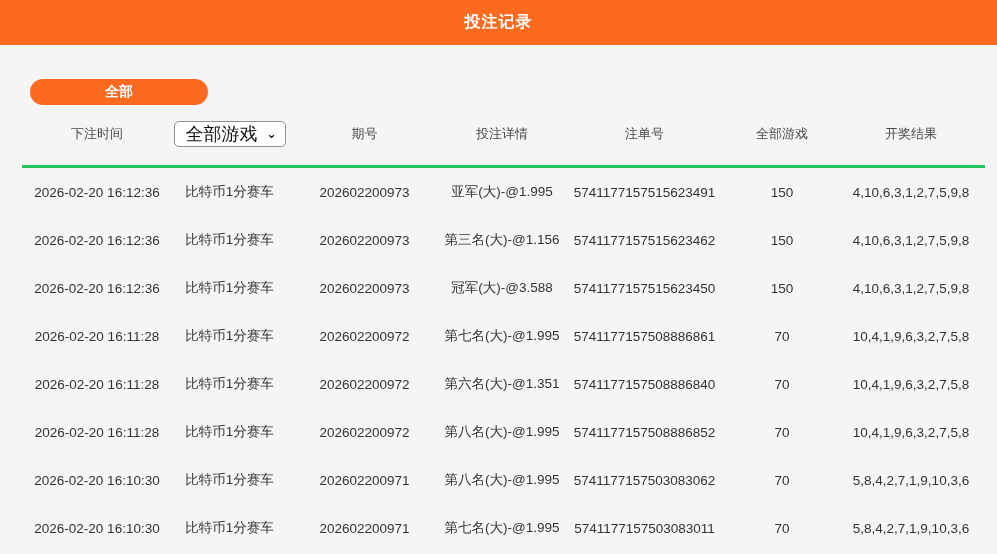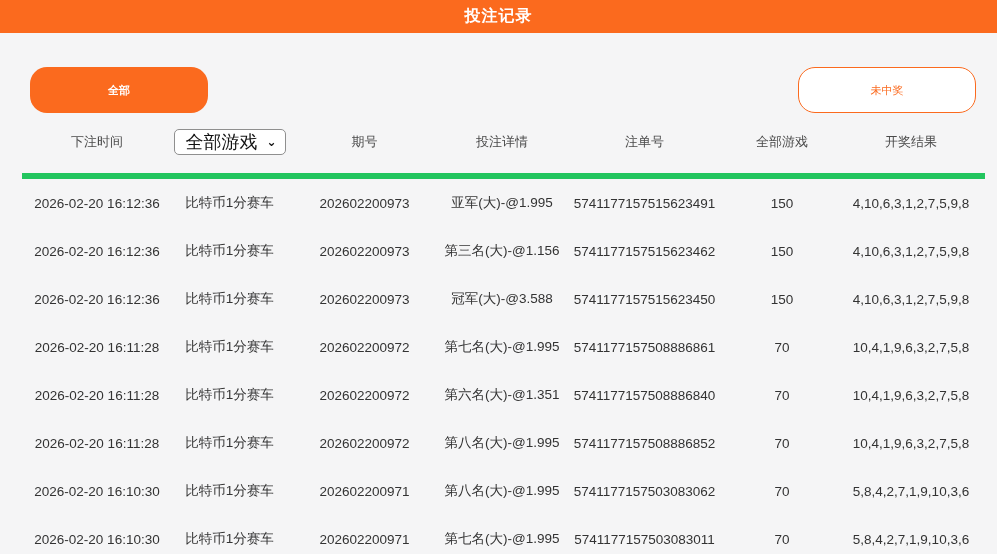--- a/index.html
+++ b/index.html
@@ -4,49 +4,49 @@
 <style>
   html,body{margin:0;padding:0;}
   body{
     width:997px;height:554px;overflow:hidden;
     background:#f5f5f6;
     font-family:"Liberation Sans","DejaVu Sans",sans-serif;
     -webkit-font-smoothing:antialiased;
   }
   
   .topbar{
-    height:33px;background:#fb6a1e;
+    height:45px;background:#fb6a1e;
     display:flex;align-items:center;justify-content:center;
   }
   .topbar .title{
     color:#ffffff;font-size:16px;font-weight:bold;letter-spacing:1px;
   }
   
   .filters{
     display:flex;justify-content:space-between;
     padding:34px 21px 0 30px;
   }
   .pill{
-    width:178px;height:46px;border-radius:17px;
+    width:178px;height:26px;border-radius:17px;
     display:flex;align-items:center;justify-content:center;
-    font-size:11px;cursor:pointer;box-sizing:border-box;
+    font-size:14px;cursor:pointer;box-sizing:border-box;
     background:#ffffff;border:1px solid #fb6a1e;color:#fb6a1e;
   }
   .pill.active{
     background:#fb6a1e;border:none;color:#ffffff;font-weight:bold;
   }
   
   .bet-table{
     margin:10px 0 0 22px;width:963px;
     border-collapse:collapse;table-layout:fixed;
   }
   .bet-table thead th{
     font-weight:normal;font-size:13px;color:#4a4a4a;
     padding:6px 0 18px;vertical-align:middle;text-align:center;
-    border-bottom:6px solid #22c55e;
+    border-bottom:3px solid #22c55e;
   }
   .bet-table tbody td{
     height:46px;text-align:center;vertical-align:middle;
     font-size:13.5px;color:#333333;white-space:nowrap;
   }
   .red{color:#f20d0d;}
   td.amount{font-weight:normal;}
   
   .select-wrap{position:relative;display:inline-block;}
   .select-wrap select{
@@ -66,21 +66,20 @@
 </style>
 </head>
 <body>
 
 <div class="topbar">
   <span class="title">投注记录</span>
 </div>
 
 <div class="filters">
   <div class="pill active">全部</div>
-  <div class="pill">未中奖</div>
 </div>
 
 <table class="bet-table">
   <colgroup>
     <col style="width:150px">
       <col style="width:115px">
       <col style="width:155px">
     <col style="width:120px">
       <col style="width:165px">
       <col style="width:110px">

